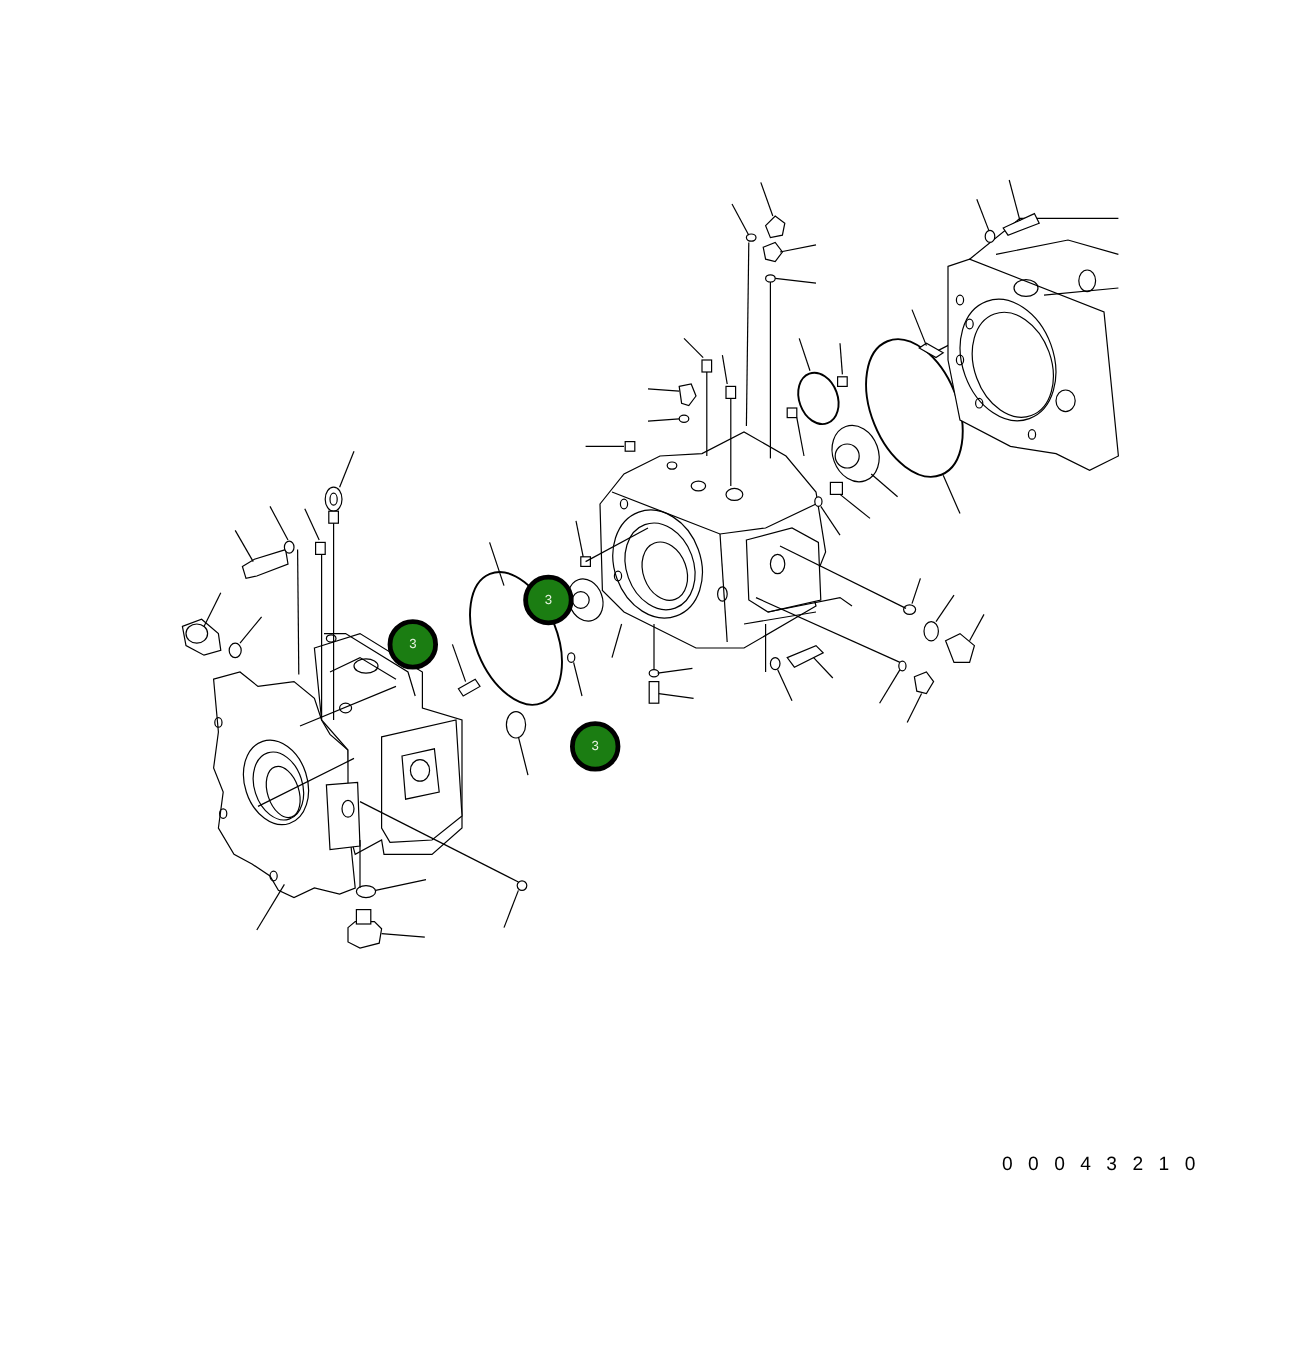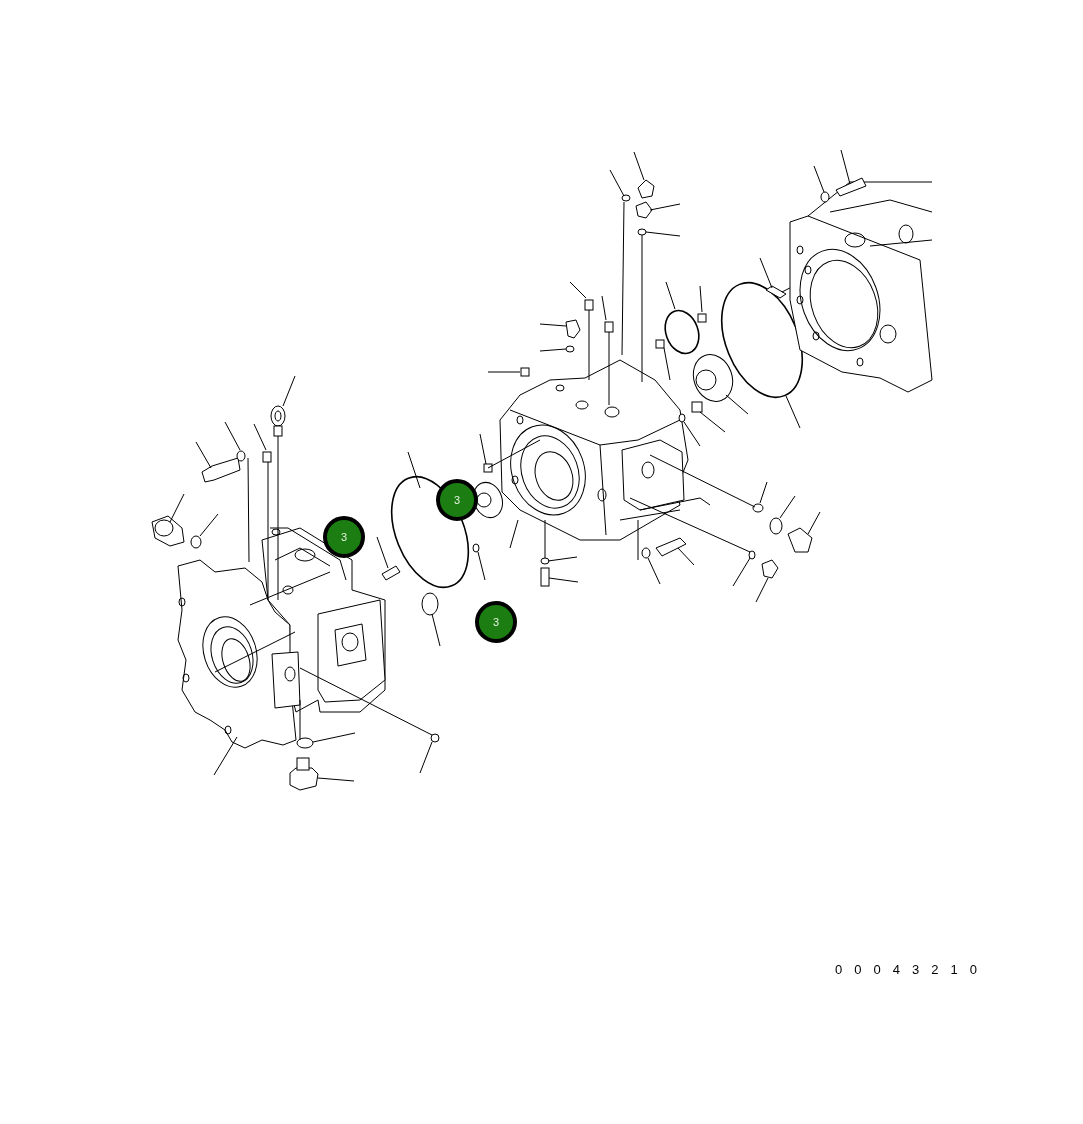--- a/index.html
+++ b/index.html
@@ -3,21 +3,21 @@
   <meta charset="utf-8">
   <style>
     html, body { margin: 0; padding: 0; background: #ffffff; }
     body { width: 1083px; height: 1124px; position: relative; overflow: hidden; font-family: "DejaVu Sans", sans-serif; }
     #canvas { position: absolute; left: 0; top: 0; width: 1083px; height: 1124px; }
     svg { position: absolute; left: 0; top: 0; }
     .ln { stroke: #000; stroke-width: 1; fill: none; }
     .ln2 { stroke: #000; stroke-width: 1.6; fill: none; }
     .part { stroke: #000; stroke-width: 1; fill: #fff; }
     .marker { position: absolute; width: 34px; height: 34px; border-radius: 50%; background: #1b7d12; border: 4px solid #000; color: #e6f2e0; font-size: 11px; display: flex; align-items: center; justify-content: center; cursor: pointer; font-family: "Liberation Sans", sans-serif; }
-    .drawing-no { position: absolute; left: 835px; top: 962px; font-family: "Liberation Sans", sans-serif; font-size: 13px; letter-spacing: 4.2px; color: #000; }
+    .drawing-no { position: absolute; left: 835px; top: 962px; font-family: "Liberation Sans", sans-serif; font-size: 16px; letter-spacing: 4.2px; color: #000; }
   </style>
 </head>
 <body>
 
 <div id="canvas">
   <svg width="1083" height="1124" viewBox="0 0 1083 1124">
 
     <g>
       <path class="part" d="M178,566 L200,560 L215,572 L245,568 L262,582 L268,600 L275,612 L290,625 L292,700 L296,740 L283,745 L262,740 L245,748 L232,742 L225,730 L210,720 L195,712 L182,690 L186,660 L178,640 L182,610 Z"></path>
       <ellipse class="ln" cx="230" cy="652" rx="26" ry="36" transform="rotate(-18 230 652)"></ellipse>

